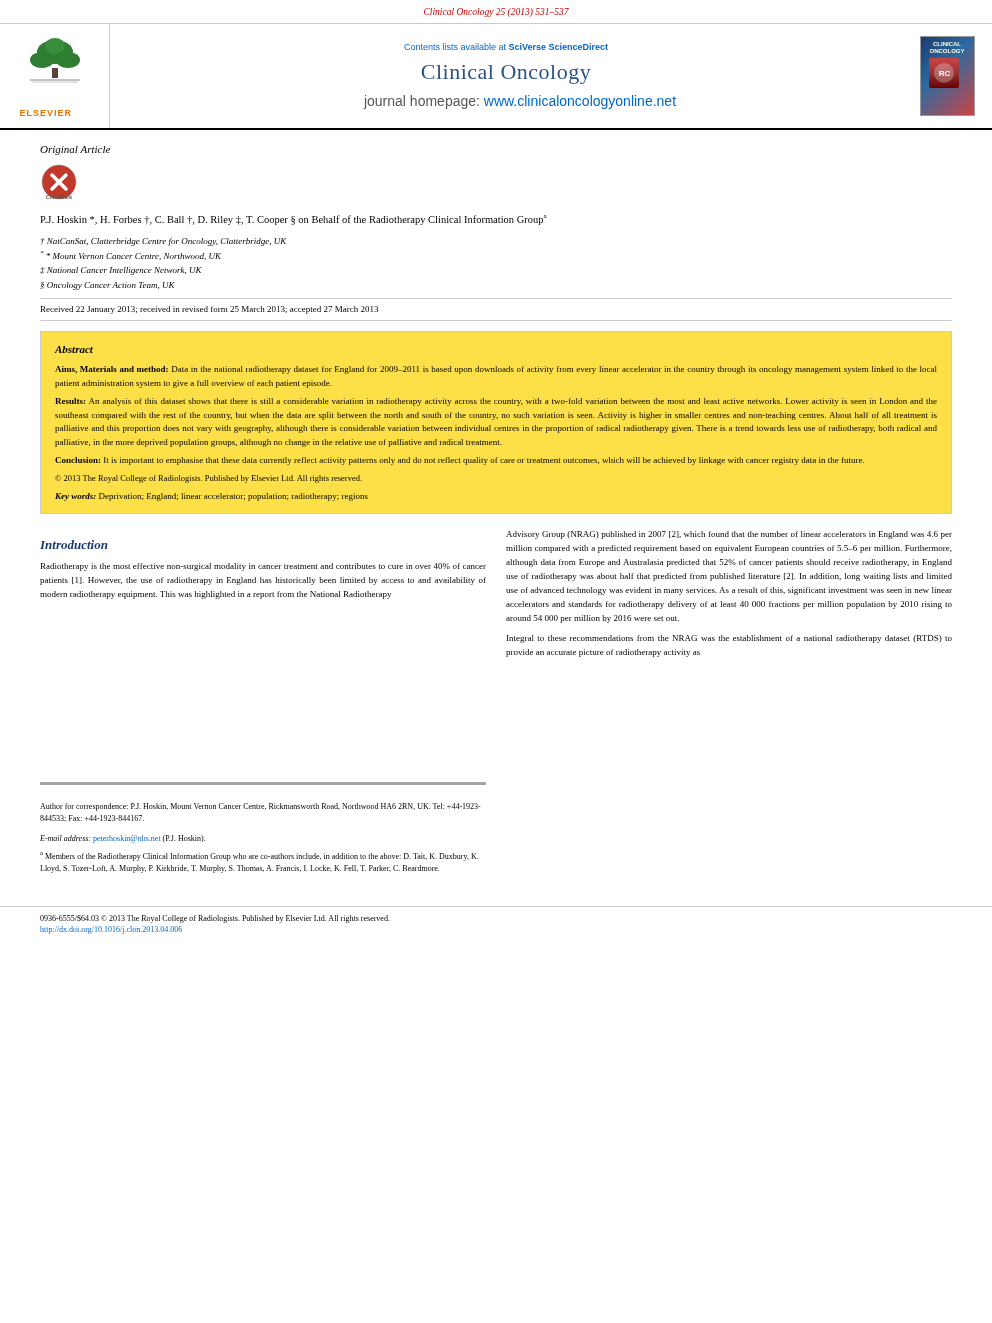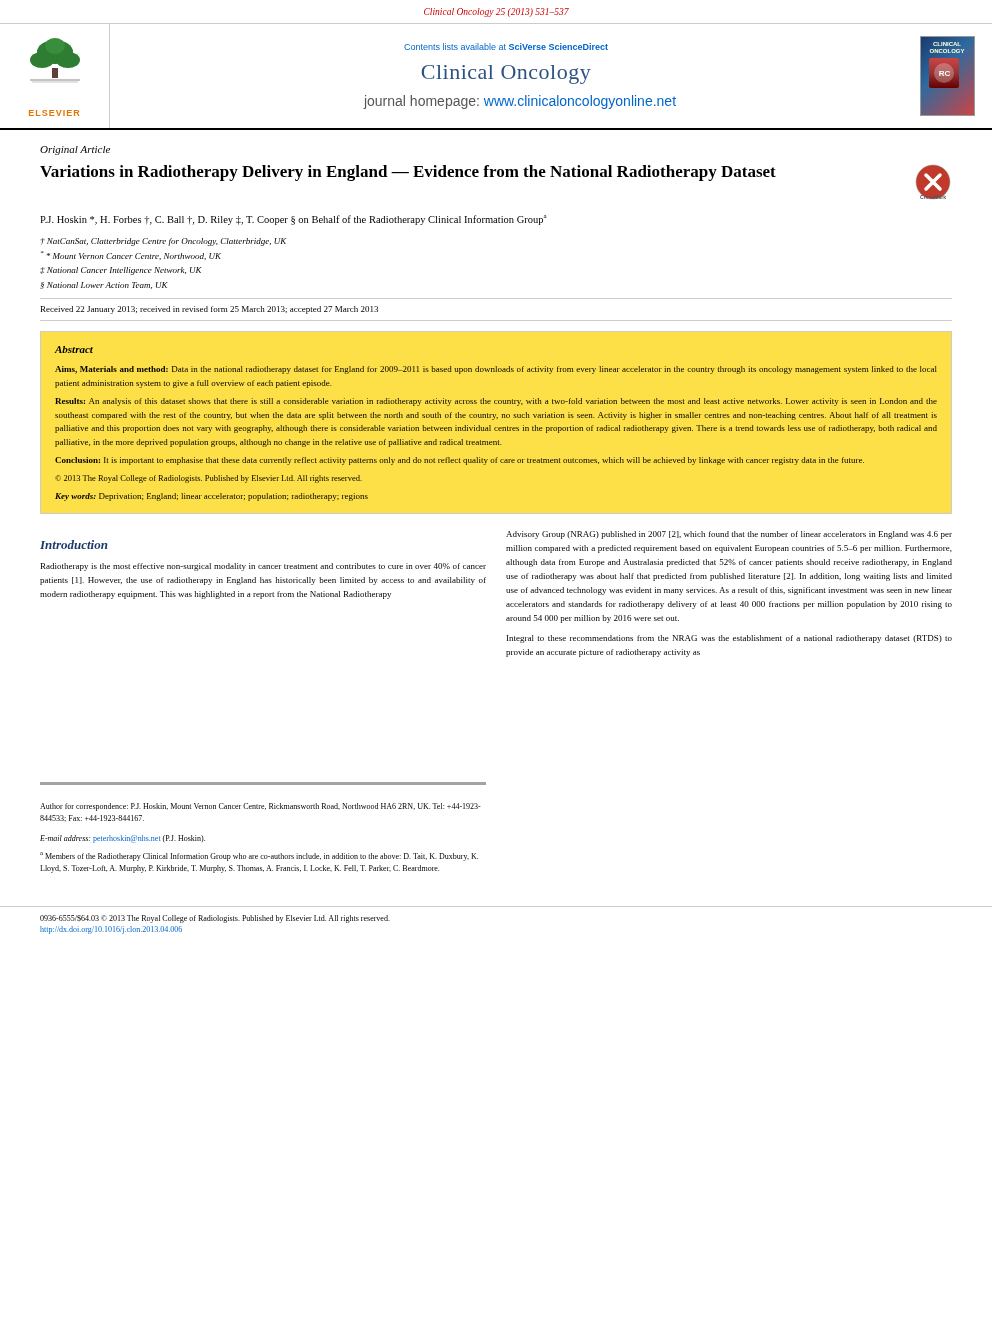--- a/index.html
+++ b/index.html
@@ -40,21 +40,20 @@
       padding: 8px;
       display: flex;
       flex-direction: column;
       align-items: center;
       justify-content: center;
       border-right: 1px solid #ccc;
     }
     .elsevier-logo {
       display: flex;
       flex-direction: column;
-      align-items: center;
       gap: 20px;
     }
     .elsevier-tree {
       width: 70px;
       height: 55px;
     }
     .elsevier-text {
       font-size: 9px;
       color: #e67300;
       letter-spacing: 1px;
@@ -305,39 +304,38 @@
         </div>
       </div>
     </div>
   </div>
 
   <div class="content">
 
     <div class="article-type">Original Article</div>
 
     <div class="article-title">
-      <div class="article-title-text">Variations in Radiotherapy Delivery in England — Evidence from the National Radiotherapy Dataset</div>
 
       <svg class="crossmark-badge" viewBox="0 0 38 38" xmlns="http://www.w3.org/2000/svg">
         <circle cx="19" cy="19" r="17" fill="#c0392b" stroke="#999" stroke-width="0.5"></circle>
         <line x1="12" y1="12" x2="26" y2="26" stroke="white" stroke-width="3.5" stroke-linecap="round"></line>
         <line x1="26" y1="12" x2="12" y2="26" stroke="white" stroke-width="3.5" stroke-linecap="round"></line>
         <text x="19" y="36" font-size="5" fill="#555" text-anchor="middle" font-family="Arial">CrossMark</text>
       </svg>
     </div>
 
     <div class="authors">
       <span>P.J. Hoskin *, H. Forbes †, C. Ball †, D. Riley ‡, T. Cooper § on Behalf of  the Radiotherapy Clinical Information Group</span><sup>a</sup>
     </div>
 
     <div class="affiliations">
       <div><span>† NatCanSat, Clatterbridge Centre for Oncology, Clatterbridge, UK</span></div>
       <div><sup>*</sup> <span>* Mount Vernon Cancer Centre, Northwood, UK</span></div>
       <div><span>‡ National Cancer Intelligence Network, UK</span></div>
-      <div><span>§ National Lower Action Team, UK</span></div>
+      <div><span>§ Oncology Cancer Action Team, UK</span></div>
     </div>
 
     <div class="received-line">Received 22 January 2013; received in revised form 25 March 2013; accepted 27 March 2013</div>
 
     <div class="abstract-section">
       <div class="abstract-title">Abstract</div>
       <div class="abstract-text">
         <p><strong>Aims, Materials and method:</strong> <span>Data in the national radiotherapy dataset for England for 2009–2011 is based upon downloads of activity from every linear accelerator in the country through its oncology management system linked to the local patient administration system to give a full overview of each patient episode.</span></p>
         <p><strong>Results:</strong> <span>An analysis of this dataset shows that there is still a considerable variation in radiotherapy activity across the country, with a two-fold variation between the most and least active networks. Lower activity is seen in London and the southeast compared with the rest of the country, but when the data are split between the north and south of the country, no such variation is seen. Activity is higher in smaller centres and non-teaching centres. About half of all treatment is palliative and this proportion does not vary with geography, although there is considerable variation between individual centres in the proportion of radical radiotherapy given. There is a trend towards less use of radiotherapy, both radical and palliative, in the more deprived population groups, although no change in the relative use of palliative and radical treatment.</span></p>
         <p><strong>Conclusion:</strong> <span>It is important to emphasise that these data currently reflect activity patterns only and do not reflect quality of care or treatment outcomes, which will be achieved by linkage with cancer registry data in the future.</span></p>

